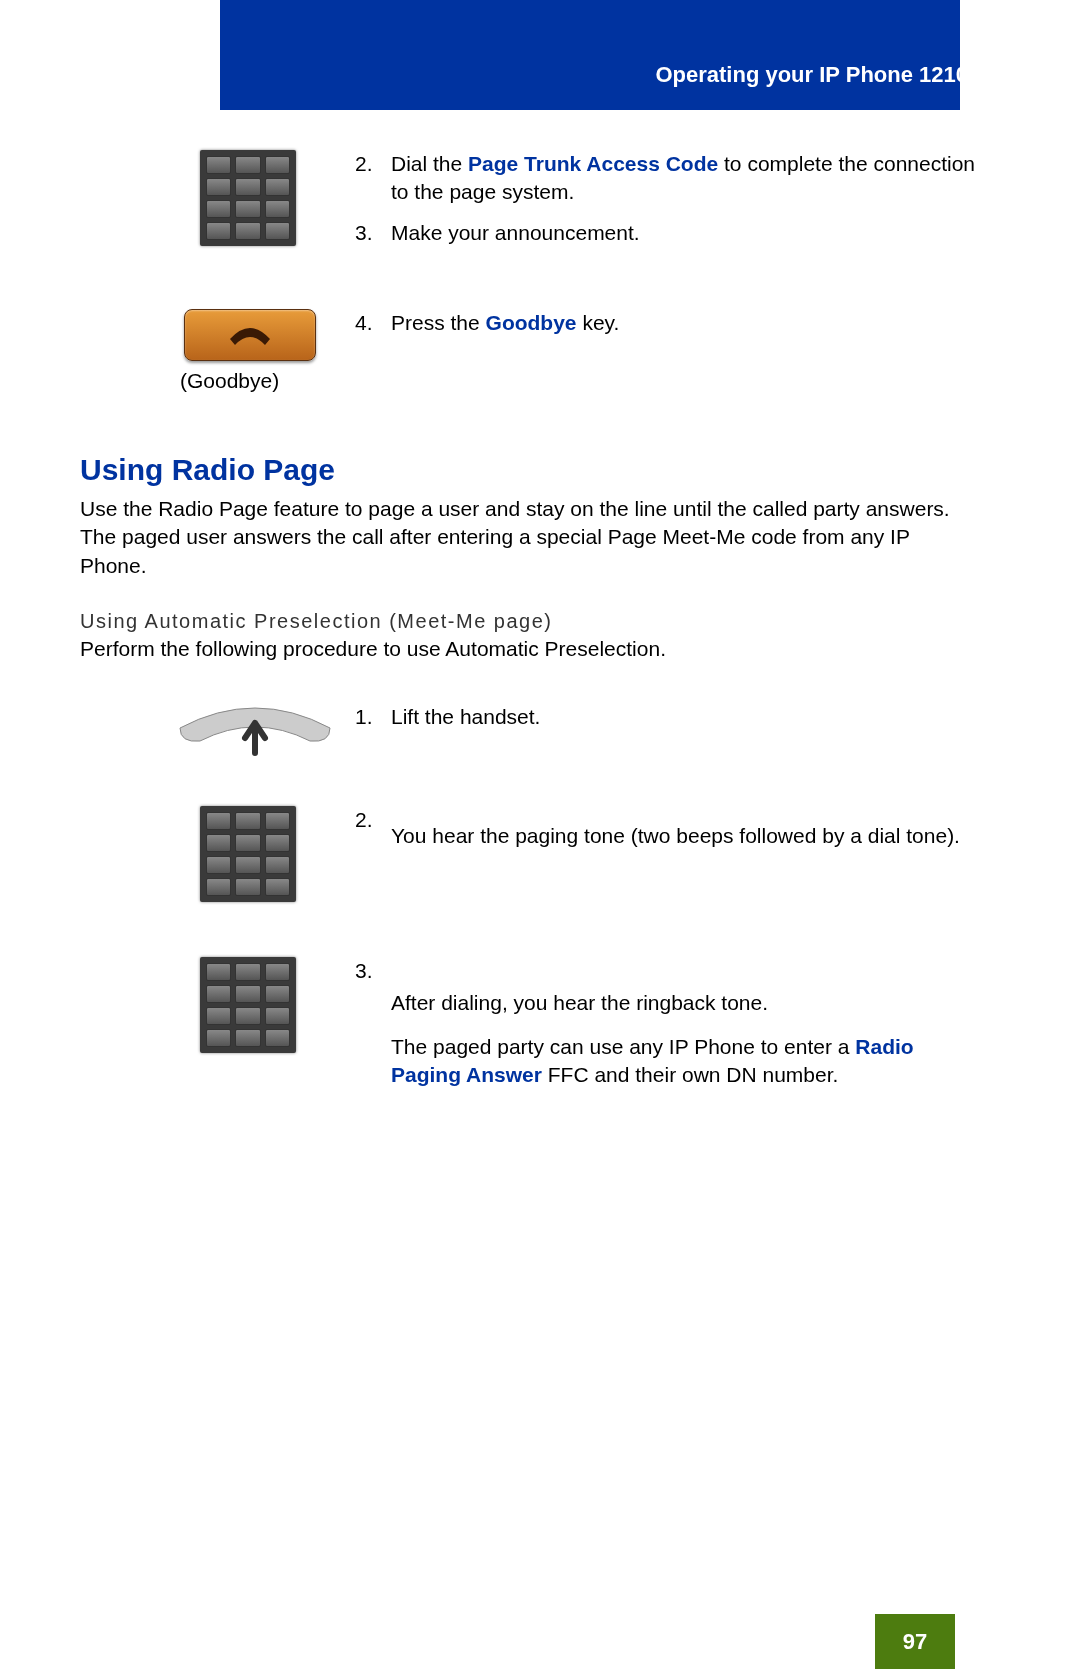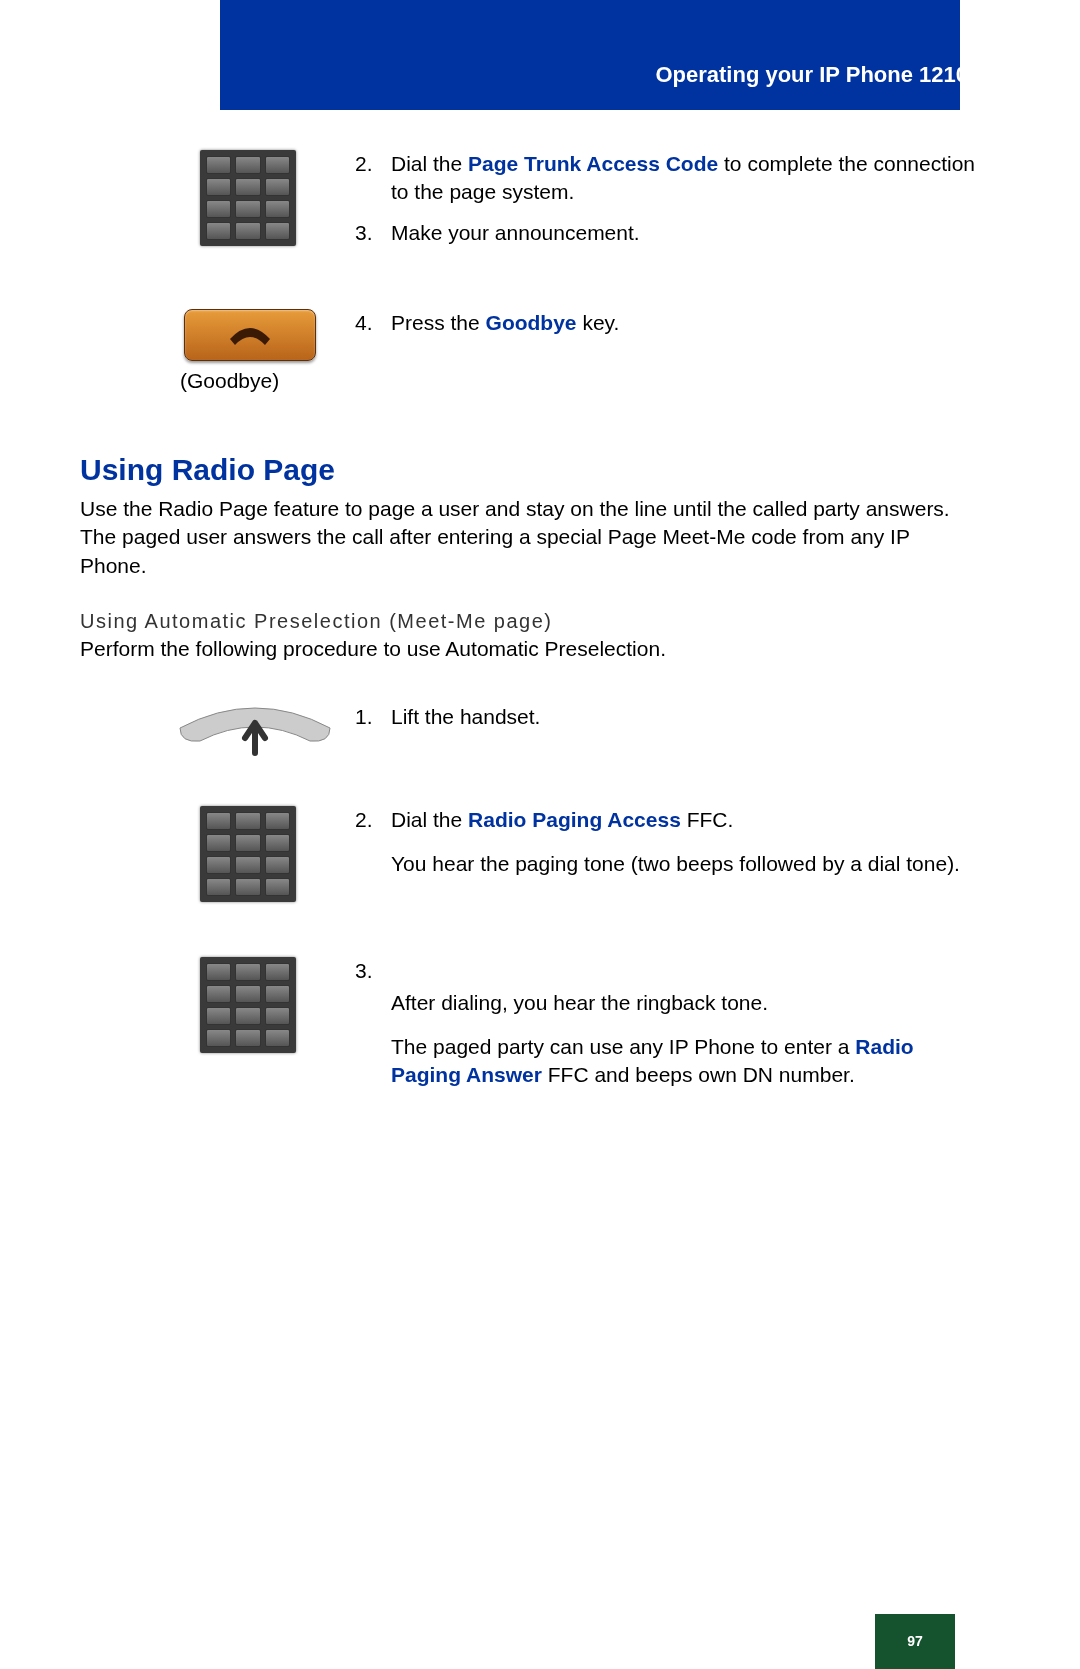--- a/index.html
+++ b/index.html
@@ -104,24 +104,24 @@
   .handset {
     width: 170px;
     margin: 0 auto;
   }
   .page-num-box {
     position: absolute;
     bottom: 0;
     right: 125px;
     width: 80px;
     height: 55px;
-    background: #14532d;
+    background: #4d7c0f;
     color: #fff;
     font-weight: bold;
-    font-size: 14px;
+    font-size: 22px;
     display:flex;
     align-items:center;
     justify-content:center;
   }
   .spacer-lg { height: 40px; }
 </style>
 </head>
 <body>
 
 <div class="blue-top-bar"></div>
@@ -240,23 +240,20 @@
             <div class="keypad-key"></div>
             <div class="keypad-key"></div>
             <div class="keypad-key"></div>
           </div>
       </div>
     </div>
     <div class="text-col">
       <div class="num-row">
         <div class="num">2.</div>
         <div class="num-text">
-          <div>
-            <span>Dial the </span><span class="link">Radio Paging Access</span><span> FFC.</span>
-          </div>
           <div style="margin-top:16px">You hear the paging tone (two beeps followed by a dial tone).</div>
         </div>
       </div>
     </div>
   </div>
 
   <div style="height:45px"></div>
 
   <div class="step-row">
     <div class="icon-col">
@@ -282,21 +279,21 @@
             <div class="keypad-key"></div>
           </div>
       </div>
     </div>
     <div class="text-col">
       <div class="num-row">
         <div class="num">3.</div>
         <div class="num-text">
           <div style="margin-top:32px">After dialing, you hear the ringback tone.</div>
           <div style="margin-top:16px">
-            <span>The paged party can use any IP Phone to enter a </span><span class="link">Radio Paging Answer</span><span> FFC and beeps own DN number.</span>
+            <span>The paged party can use any IP Phone to enter a </span><span class="link">Radio Paging Answer</span><span> FFC and their own DN number.</span>
           </div>
         </div>
       </div>
     </div>
   </div>
 
 </div>
 
 <div class="page-num-box">97</div>
 

